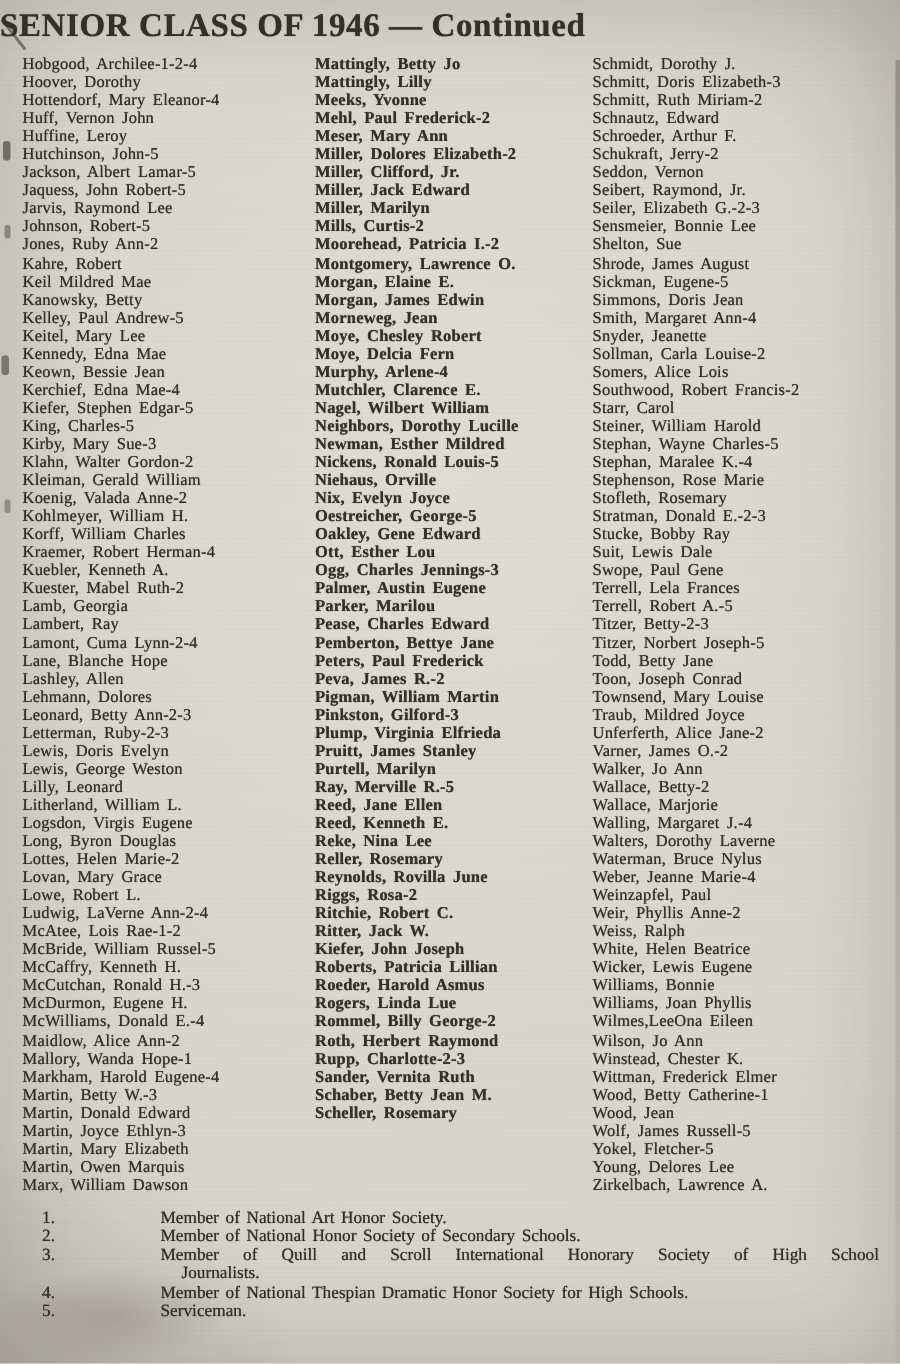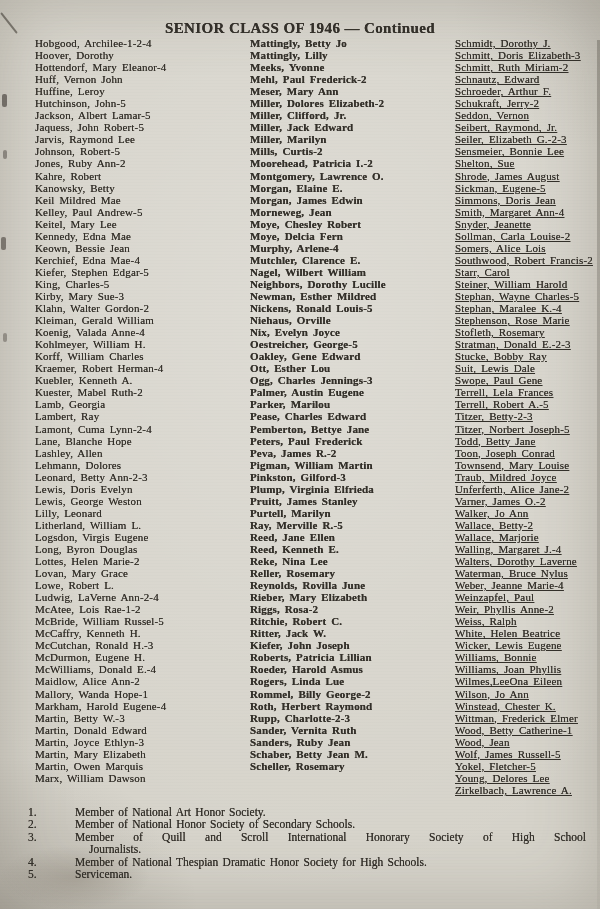--- a/index.html
+++ b/index.html
@@ -5,37 +5,37 @@
   html,body{margin:0;padding:0;width:600px;height:909px;overflow:hidden;
     font-family:"Liberation Serif","DejaVu Serif",serif;}
   .page{position:relative;width:600px;height:909px;color:#33302a;
     background:
       radial-gradient(140% 120% at 50% 35%, rgba(255,255,255,0.20), transparent 55%),
       radial-gradient(55% 28% at 0% 100%, rgba(70,62,52,0.22), transparent 60%),
       radial-gradient(45% 30% at 100% 0%, rgba(70,62,52,0.10), transparent 55%),
       repeating-linear-gradient(0deg, rgba(0,0,0,0.012) 0 1px, transparent 1px 3px),
       #d6d3ca;
     box-shadow:inset 0 0 70px rgba(92,85,72,0.30);}
-  .title{margin:0;position:absolute;top:20px;left:0;width:100%;text-align:center;
-    font-size:15px;font-weight:bold;letter-spacing:0.4px;
+  .title{margin:0;position:absolute;top:4px;left:0;width:100%;text-align:left;
+    font-size:22px;font-weight:bold;letter-spacing:0.4px;
     text-shadow:0 0 0.6px rgba(40,36,30,0.9);}
   .names{position:absolute;top:37px;left:15px;right:2px;display:flex;}
-  .col{flex:none;margin-left:20px;}
+  .col{flex:none;}
   .col1{width:195px;}
   .col2{width:185px;font-weight:bold;}
-  .col3{width:203px;text-decoration:underline;}
+  .col3{width:203px;}
   .name-row{height:12.05px;line-height:12.05px;font-size:11px;white-space:nowrap;
     letter-spacing:0.15px;word-spacing:2px;
     text-shadow:0 0 0.5px rgba(50,45,38,0.85);}
   .legend{position:absolute;left:28px;top:806px;right:14px;font-size:11.5px;}
   .legend-item{display:flex;line-height:12.4px;
     text-shadow:0 0 0.5px rgba(50,45,38,0.85);}
   .legend-num{flex:none;width:47px;}
   .legend-text{flex:1;}
-  .legend-line{display:block;line-height:12.4px;word-spacing:1.5px;}
+  .legend-line{display:block;line-height:12.4px;word-spacing:1.5px;margin-left:32px;}
   .legend-line.justify{text-align:justify;text-align-last:justify;}
   .legend-line.cont{padding-left:14px;font-family:Liberation Serif, serif;}
   .artifact{position:absolute;pointer-events:none;}
   .corner-line{left:-4px;top:22px;width:26px;height:2px;background:rgba(55,50,42,0.55);
     transform:rotate(52deg);border-radius:2px;}
   .edge-m1{left:2px;top:94px;width:5px;height:13px;background:rgba(45,40,34,0.55);border-radius:2px;}
   .edge-m2{left:3px;top:150px;width:4px;height:9px;background:rgba(45,40,34,0.40);border-radius:2px;}
   .edge-m3{left:1px;top:237px;width:5px;height:13px;background:rgba(45,40,34,0.50);border-radius:2px;}
   .edge-m4{left:3px;top:333px;width:4px;height:9px;background:rgba(45,40,34,0.35);border-radius:2px;}
   .edge-right{right:0;top:40px;bottom:0;width:3px;
@@ -64,45 +64,46 @@
         <div class="name-row">Hottendorf, Mary Eleanor-4</div>
         <div class="name-row">Huff, Vernon John</div>
         <div class="name-row">Huffine, Leroy</div>
         <div class="name-row">Hutchinson, John-5</div>
         <div class="name-row">Jackson, Albert Lamar-5</div>
         <div class="name-row">Jaquess, John Robert-5</div>
         <div class="name-row">Jarvis, Raymond Lee</div>
         <div class="name-row">Johnson, Robert-5</div>
         <div class="name-row">Jones, Ruby Ann-2</div>
         <div class="name-row">Kahre, Robert</div>
+        <div class="name-row">Keil Mildred Mae</div>
         <div class="name-row">Kanowsky, Betty</div>
-        <div class="name-row">Keil Mildred Mae</div>
         <div class="name-row">Kelley, Paul Andrew-5</div>
         <div class="name-row">Keitel, Mary Lee</div>
         <div class="name-row">Kennedy, Edna Mae</div>
         <div class="name-row">Keown, Bessie Jean</div>
         <div class="name-row">Kerchief, Edna Mae-4</div>
         <div class="name-row">Kiefer, Stephen Edgar-5</div>
         <div class="name-row">King, Charles-5</div>
         <div class="name-row">Kirby, Mary Sue-3</div>
         <div class="name-row">Klahn, Walter Gordon-2</div>
         <div class="name-row">Kleiman, Gerald William</div>
-        <div class="name-row">Koenig, Valada Anne-4</div>
+        <div class="name-row">Koenig, Valada Anne-2</div>
         <div class="name-row">Kohlmeyer, William H.</div>
         <div class="name-row">Korff, William Charles</div>
         <div class="name-row">Kraemer, Robert Herman-4</div>
         <div class="name-row">Kuebler, Kenneth A.</div>
         <div class="name-row">Kuester, Mabel Ruth-2</div>
         <div class="name-row">Lamb, Georgia</div>
         <div class="name-row">Lambert, Ray</div>
         <div class="name-row">Lamont, Cuma Lynn-2-4</div>
         <div class="name-row">Lane, Blanche Hope</div>
         <div class="name-row">Lashley, Allen</div>
         <div class="name-row">Lehmann, Dolores</div>
         <div class="name-row">Leonard, Betty Ann-2-3</div>
+        <div class="name-row">Letterman, Ruby-2-3</div>
         <div class="name-row">Lewis, Doris Evelyn</div>
         <div class="name-row">Lewis, George Weston</div>
         <div class="name-row">Lilly, Leonard</div>
         <div class="name-row">Litherland, William L.</div>
         <div class="name-row">Logsdon, Virgis Eugene</div>
         <div class="name-row">Long, Byron Douglas</div>
         <div class="name-row">Lottes, Helen Marie-2</div>
         <div class="name-row">Lovan, Mary Grace</div>
         <div class="name-row">Lowe, Robert L.</div>
         <div class="name-row">Ludwig, LaVerne Ann-2-4</div>
@@ -162,33 +163,31 @@
         <div class="name-row">Pinkston, Gilford-3</div>
         <div class="name-row">Plump, Virginia Elfrieda</div>
         <div class="name-row">Pruitt, James Stanley</div>
         <div class="name-row">Purtell, Marilyn</div>
         <div class="name-row">Ray, Merville R.-5</div>
         <div class="name-row">Reed, Jane Ellen</div>
         <div class="name-row">Reed, Kenneth E.</div>
         <div class="name-row">Reke, Nina Lee</div>
         <div class="name-row">Reller, Rosemary</div>
         <div class="name-row">Reynolds, Rovilla June</div>
-        <div class="name-row">Rieber, Mary Elizabeth</div>
         <div class="name-row">Riggs, Rosa-2</div>
         <div class="name-row">Ritchie, Robert C.</div>
         <div class="name-row">Ritter, Jack W.</div>
         <div class="name-row">Kiefer, John Joseph</div>
         <div class="name-row">Roberts, Patricia Lillian</div>
         <div class="name-row">Roeder, Harold Asmus</div>
         <div class="name-row">Rogers, Linda Lue</div>
         <div class="name-row">Rommel, Billy George-2</div>
         <div class="name-row">Roth, Herbert Raymond</div>
         <div class="name-row">Rupp, Charlotte-2-3</div>
         <div class="name-row">Sander, Vernita Ruth</div>
-        <div class="name-row">Sanders, Ruby Jean</div>
         <div class="name-row">Schaber, Betty Jean M.</div>
         <div class="name-row">Scheller, Rosemary</div>
       </div>
     <div class="col col3">
         <div class="name-row">Schmidt, Dorothy J.</div>
         <div class="name-row">Schmitt, Doris Elizabeth-3</div>
         <div class="name-row">Schmitt, Ruth Miriam-2</div>
         <div class="name-row">Schnautz, Edward</div>
         <div class="name-row">Schroeder, Arthur F.</div>
         <div class="name-row">Schukraft, Jerry-2</div>

